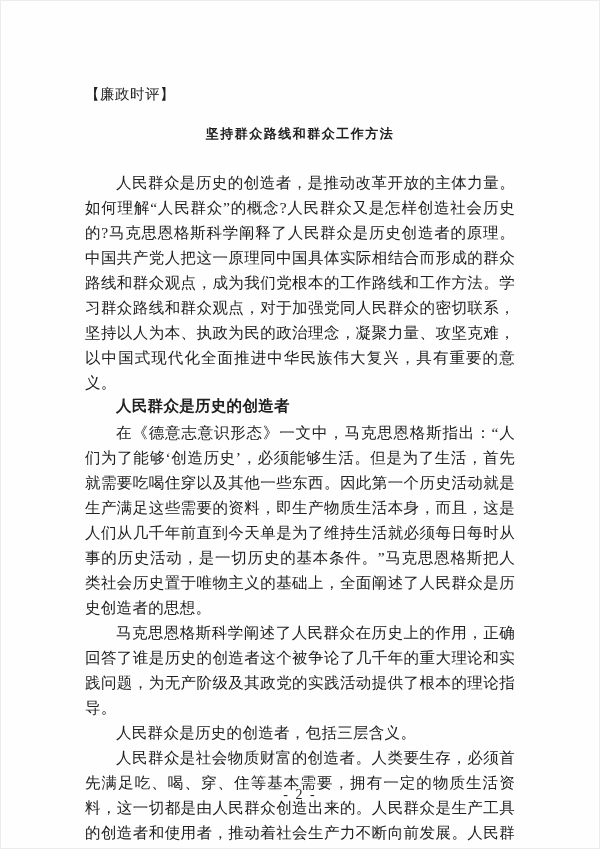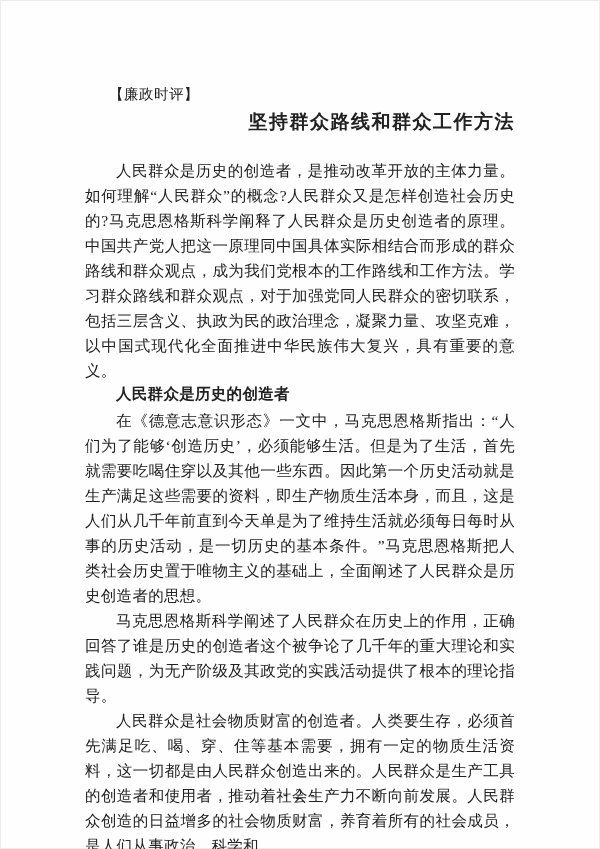--- a/index.html
+++ b/index.html
@@ -21,28 +21,27 @@
   .content {
     position: absolute;
     left: 85px;
     right: 85px;
     top: 84px;
   }
   .doc-label {
     font-size: 14.5px;
     line-height: 20px;
     letter-spacing: 0.5px;
-    margin-left: 24px;
   }
   .doc-title {
-    font-size: 19px;
+    font-size: 13px;
     font-weight: 700;
     line-height: 28px;
-    text-align: right;
-    margin-top: 4px;
+    text-align: center;
+    margin-top: 16px;
     letter-spacing: 1.5px;
   }
   .body-text {
     margin-top: 22px;
   }
   p.para {
     margin: 0;
     font-size: 15.5px;
     line-height: 25px;
     text-align: justify;
@@ -67,21 +66,22 @@
   }
 </style>
 </head>
 <body>
 
 <div class="page">
   <div class="content">
     <div class="doc-label">【廉政时评】</div>
     <div class="doc-title">坚持群众路线和群众工作方法</div>
     <div class="body-text">
-      <p class="para">人民群众是历史的创造者，是推动改革开放的主体力量。如何理解“人民群众”的概念?人民群众又是怎样创造社会历史的?马克思恩格斯科学阐释了人民群众是历史创造者的原理。中国共产党人把这一原理同中国具体实际相结合而形成的群众路线和群众观点，成为我们党根本的工作路线和工作方法。学习群众路线和群众观点，对于加强党同人民群众的密切联系，包括三层含义、执政为民的政治理念，凝聚力量、攻坚克难，以中国式现代化全面推进中华民族伟大复兴，具有重要的意义。</p>
+      <p class="para">人民群众是历史的创造者，是推动改革开放的主体力量。如何理解“人民群众”的概念?人民群众又是怎样创造社会历史的?马克思恩格斯科学阐释了人民群众是历史创造者的原理。中国共产党人把这一原理同中国具体实际相结合而形成的群众路线和群众观点，成为我们党根本的工作路线和工作方法。学习群众路线和群众观点，对于加强党同人民群众的密切联系，坚持以人为本、执政为民的政治理念，凝聚力量、攻坚克难，以中国式现代化全面推进中华民族伟大复兴，具有重要的意义。</p>
       <p class="para heading">人民群众是历史的创造者</p>
       <p class="para">在《德意志意识形态》一文中，马克思恩格斯指出：“人们为了能够‘创造历史’，必须能够生活。但是为了生活，首先就需要吃喝住穿以及其他一些东西。因此第一个历史活动就是生产满足这些需要的资料，即生产物质生活本身，而且，这是人们从几千年前直到今天单是为了维持生活就必须每日每时从事的历史活动，是一切历史的基本条件。”马克思恩格斯把人类社会历史置于唯物主义的基础上，全面阐述了人民群众是历史创造者的思想。</p>
       <p class="para">马克思恩格斯科学阐述了人民群众在历史上的作用，正确回答了谁是历史的创造者这个被争论了几千年的重大理论和实践问题，为无产阶级及其政党的实践活动提供了根本的理论指导。</p>
+      <p class="para">人民群众是历史的创造者，包括三层含义。</p>
       <p class="para">人民群众是社会物质财富的创造者。人类要生存，必须首先满足吃、喝、穿、住等基本需要，拥有一定的物质生活资料，这一切都是由人民群众创造出来的。人民群众是生产工具的创造者和使用者，推动着社会生产力不断向前发展。人民群众创造的日益增多的社会物质财富，养育着所有的社会成员，是人们从事政治、科学和</p>
     </div>
   </div>
   <div class="page-number">- 2 -</div>
 </div>
 
 </body></html>

